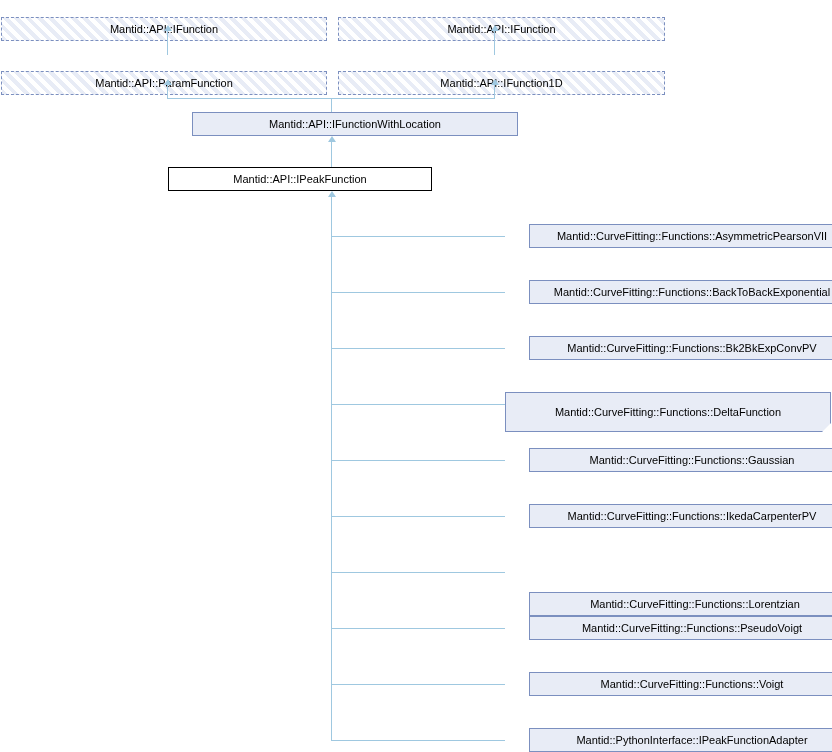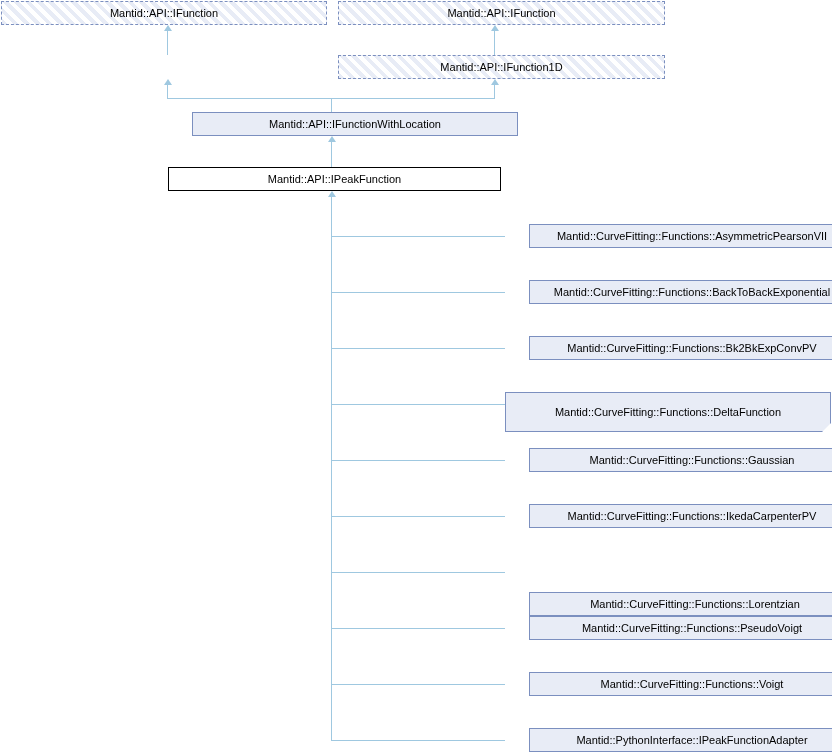--- a/index.html
+++ b/index.html
@@ -50,20 +50,21 @@
   .node.hatched {
     border: 1px dashed #7b8fbf;
     background-color: #ffffff;
     background-image: repeating-linear-gradient(
       45deg,
       #e8ecf6 0px,
       #e8ecf6 4px,
       #ffffff 4px,
       #ffffff 8px
     );
+    margin-top: 16px;
   }
 
   
   .node.notched {
     border: none;
     background: transparent;
   }
   .node.notched .notch-fill {
     position: absolute;
     inset: 0;
@@ -106,20 +107,23 @@
 <div id="diagram">
 
   <div class="node hatched" style="left:1px; top:1px; width:326px; height:24px;">
     <span>Mantid::API::IFunction</span>
   </div>
 
   <div class="node hatched" style="left:338px; top:1px; width:327px; height:24px;">
     <span>Mantid::API::IFunction</span>
   </div>
 
+  <div class="node hatched" style="left:1px; top:55px; width:326px; height:24px;">
+    <span>Mantid::API::ParamFunction</span>
+  </div>
 
   <div class="node hatched" style="left:338px; top:55px; width:327px; height:24px;">
     <span>Mantid::API::IFunction1D</span>
   </div>
 
   <div class="edge-v" style="left:167px; top:31px; height:24px;"></div>
   <div class="arrow-up" style="left:164px; top:25px;"></div>
 
   <div class="edge-v" style="left:494px; top:31px; height:24px;"></div>
   <div class="arrow-up" style="left:491px; top:25px;"></div>
@@ -131,21 +135,21 @@
   <div class="edge-v" style="left:167px; top:85px; height:13px;"></div>
   <div class="arrow-up" style="left:164px; top:79px;"></div>
 
   <div class="edge-v" style="left:494px; top:85px; height:13px;"></div>
   <div class="arrow-up" style="left:491px; top:79px;"></div>
 
   <div class="edge-h" style="left:167px; top:98px; width:328px;"></div>
 
   <div class="edge-v" style="left:331px; top:98px; height:14px;"></div>
 
-  <div class="node focus" style="left:168px; top:167px; width:333px; height:24px;">
+  <div class="node focus" style="left:168px; top:167px; width:264px; height:24px;">
     <span>Mantid::API::IPeakFunction</span>
   </div>
 
   <div class="edge-v" style="left:331px; top:142px; height:25px;"></div>
   <div class="arrow-up" style="left:328px; top:136px;"></div>
 
   <div class="arrow-up" style="left:328px; top:191px;"></div>
   <div class="edge-v" style="left:331px; top:197px; height:543px;"></div>
 
   <div id="derived-layer">

